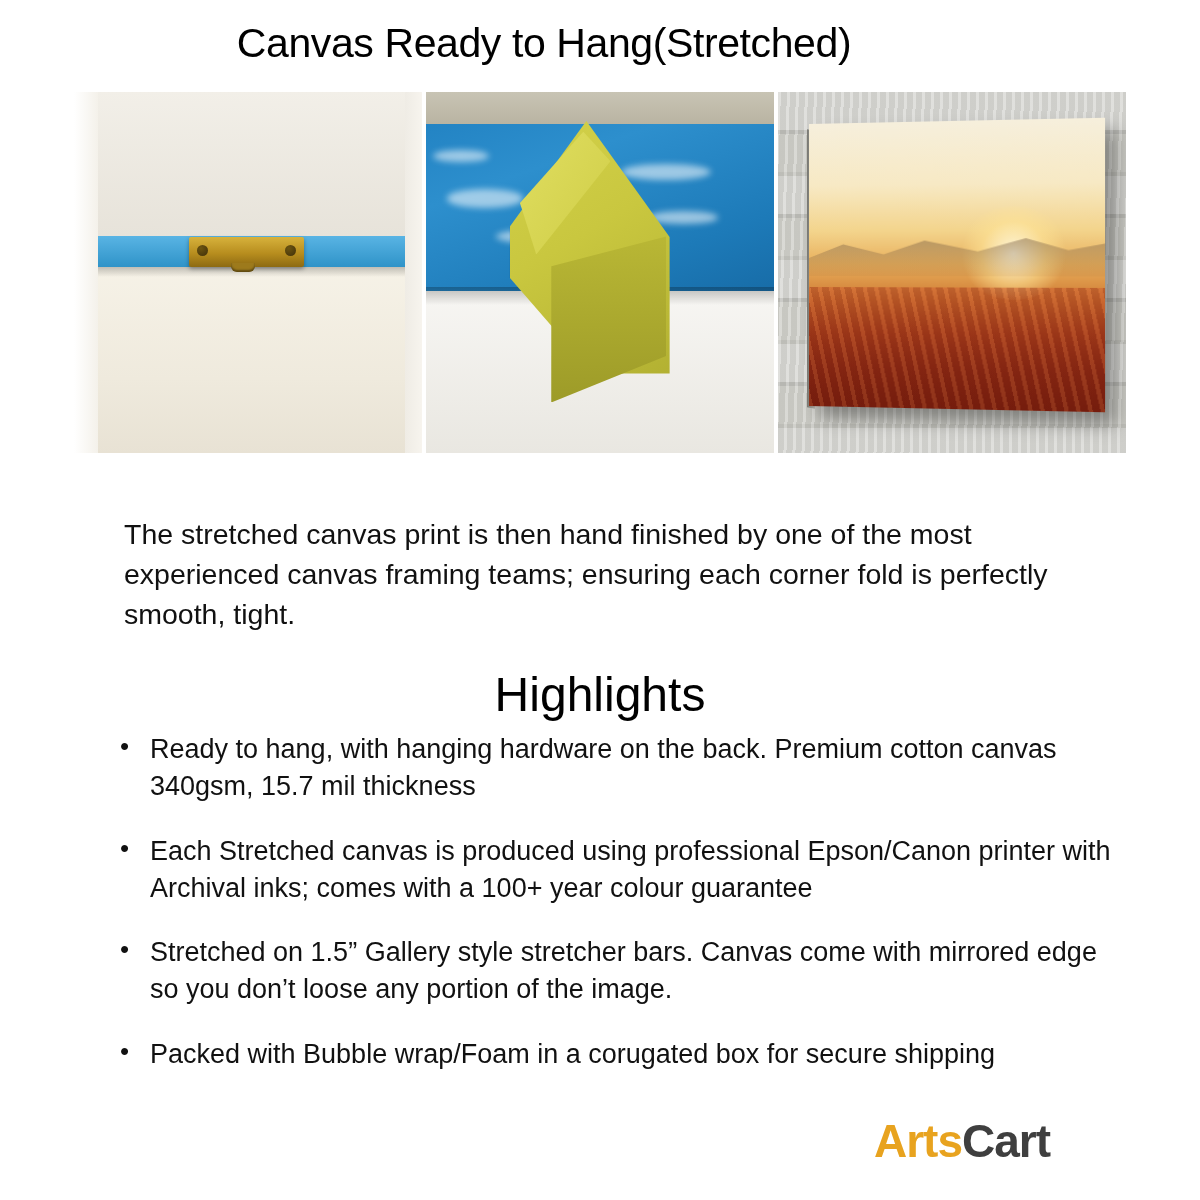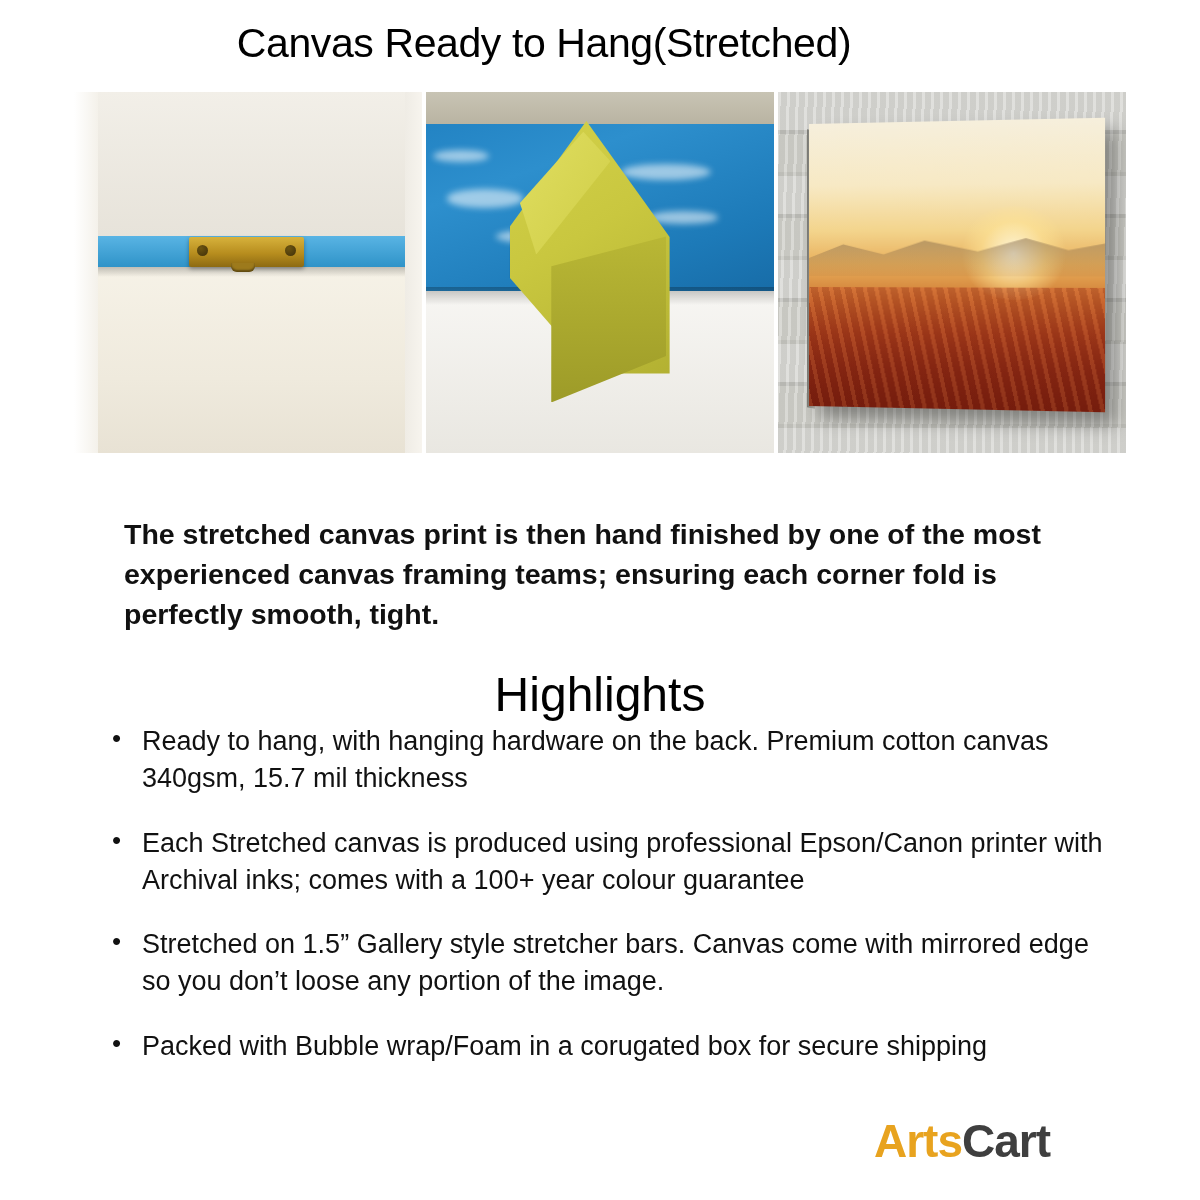--- a/index.html
+++ b/index.html
@@ -232,41 +232,40 @@
 
   
   .paragraph {
     position: absolute;
     top: 485px;
     left: 124px;
     width: 940px;
     font-size: 28.5px;
     line-height: 1.42;
     color: #111;
-    font-weight: bold;
   }
 
   
   .highlights-heading {
     position: absolute;
     top: 627px;
     left: 0;
     width: 1200px;
     text-align: center;
     font-size: 48px;
     font-weight: normal;
     color: #000;
   }
   .bullets {
     position: absolute;
     top: 715px;
     left: 100px;
     width: 1015px;
     list-style: none;
-    margin: 8px;
+    margin: 16px;
     padding: 0;
   }
   .bullets li {
     position: relative;
     padding-left: 34px;
     margin-bottom: 27px;
     font-size: 27px;
     line-height: 1.38;
     color: #111;
   }

